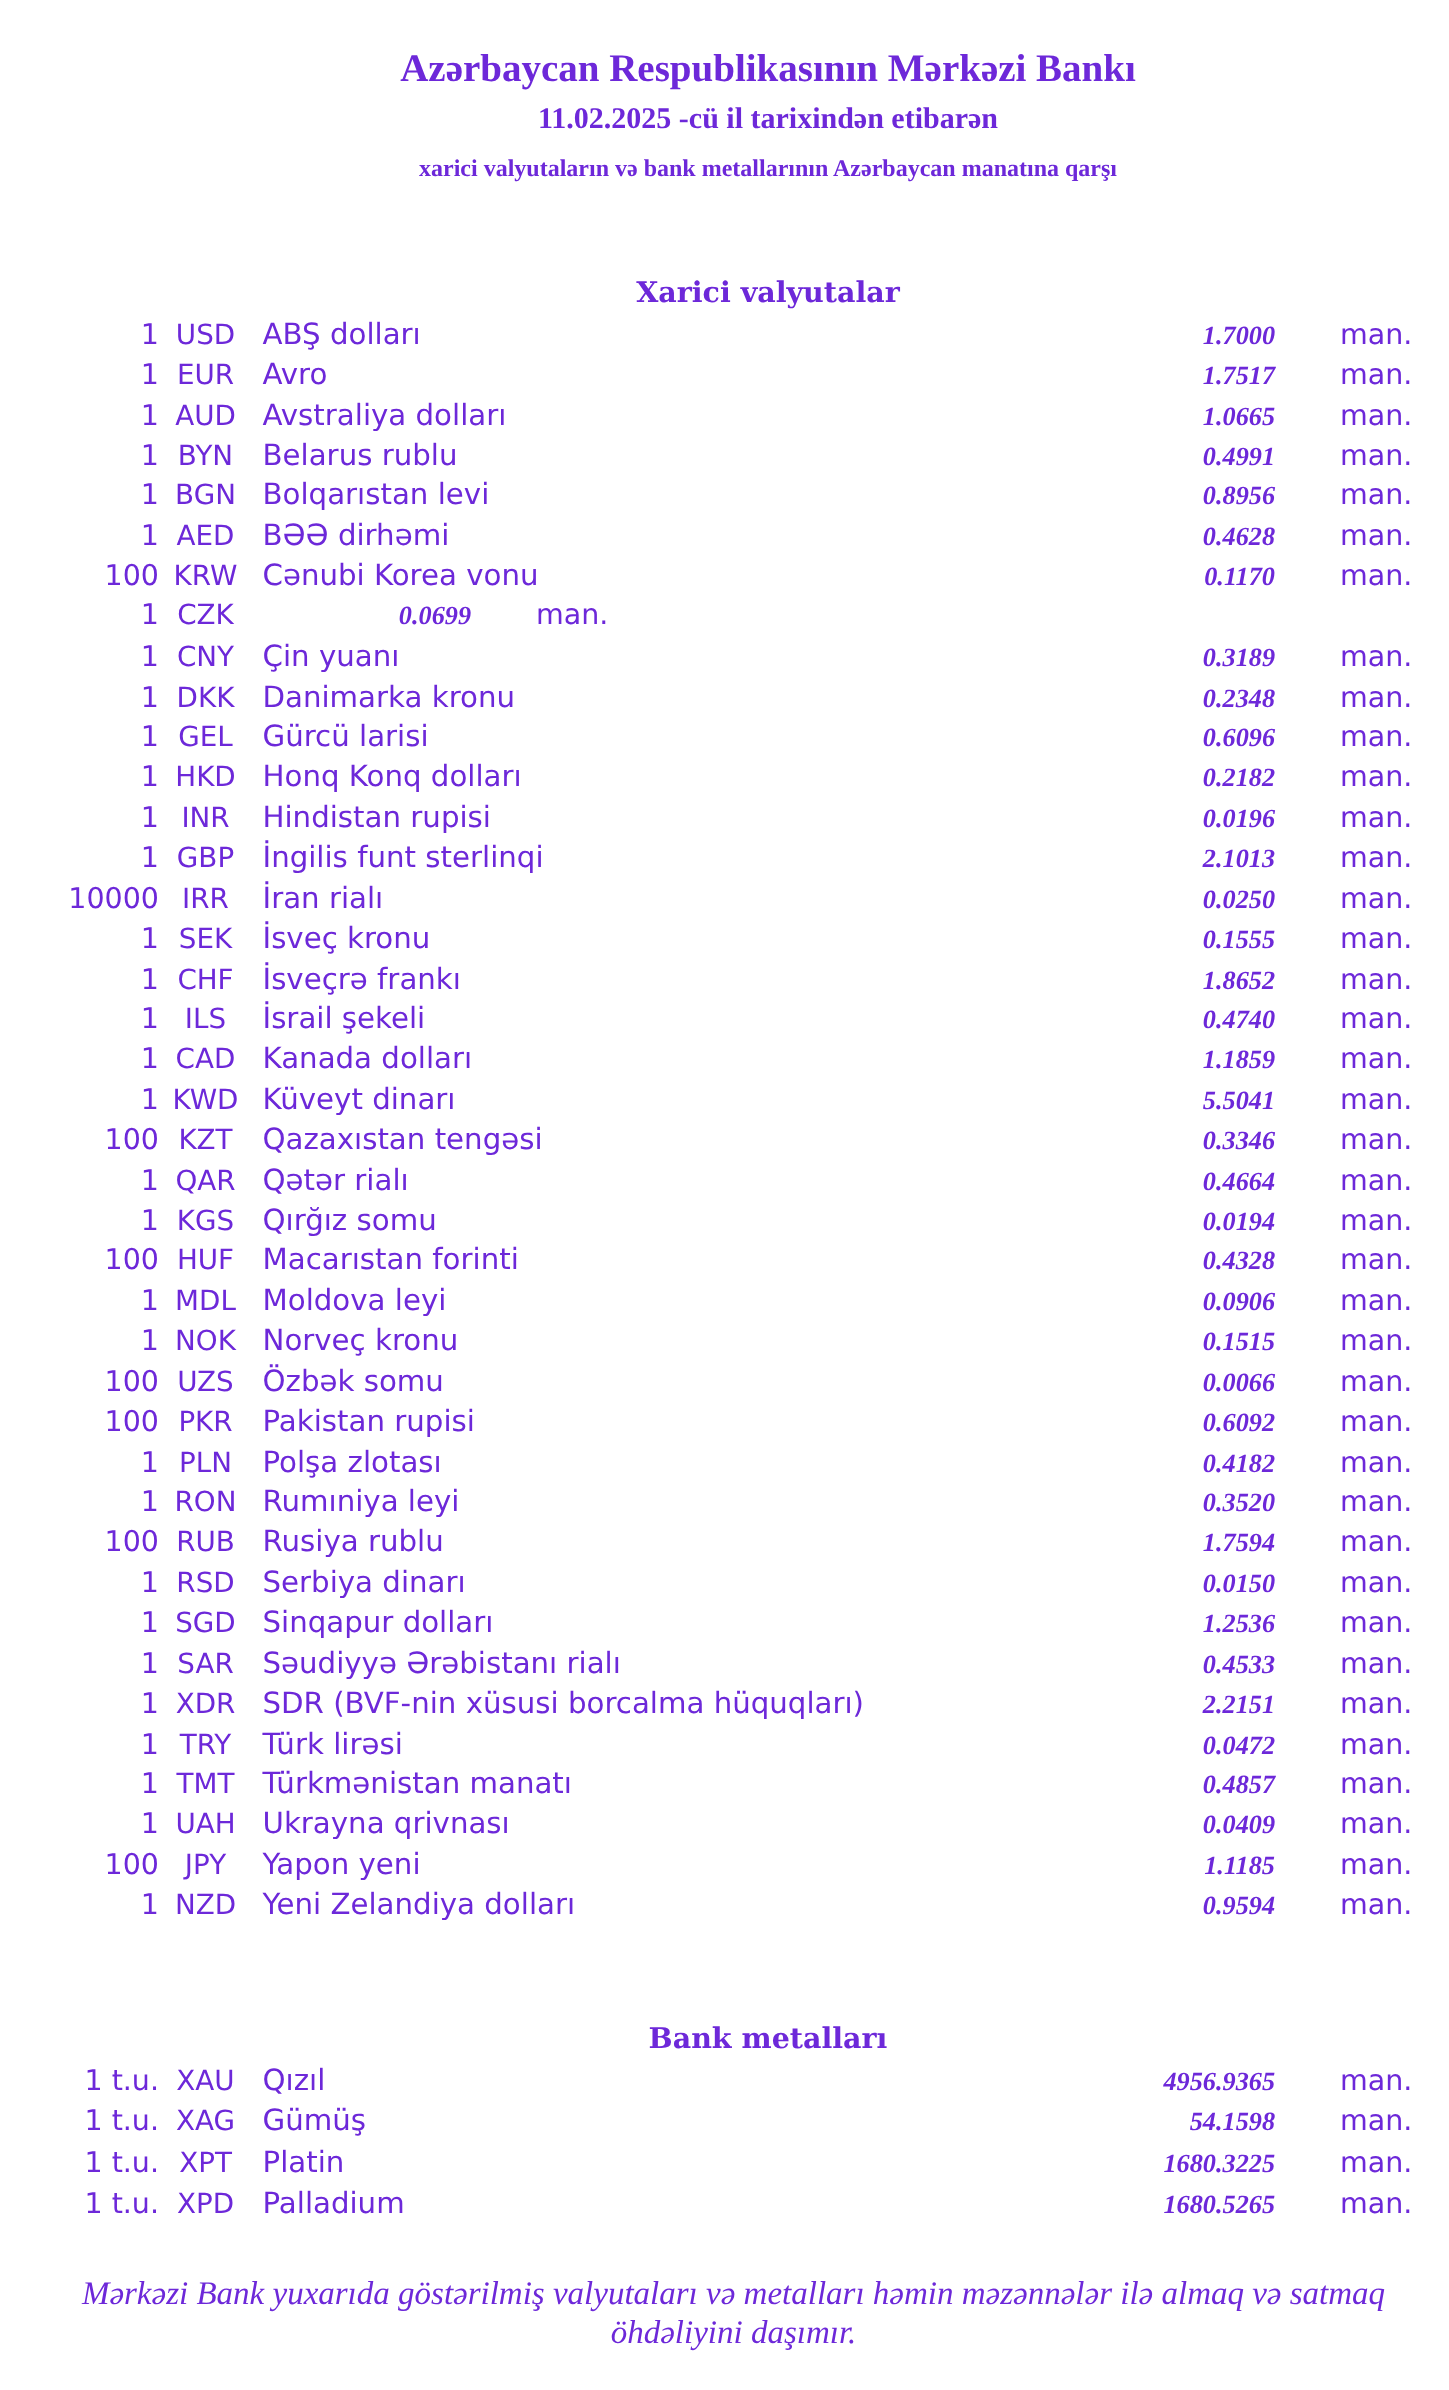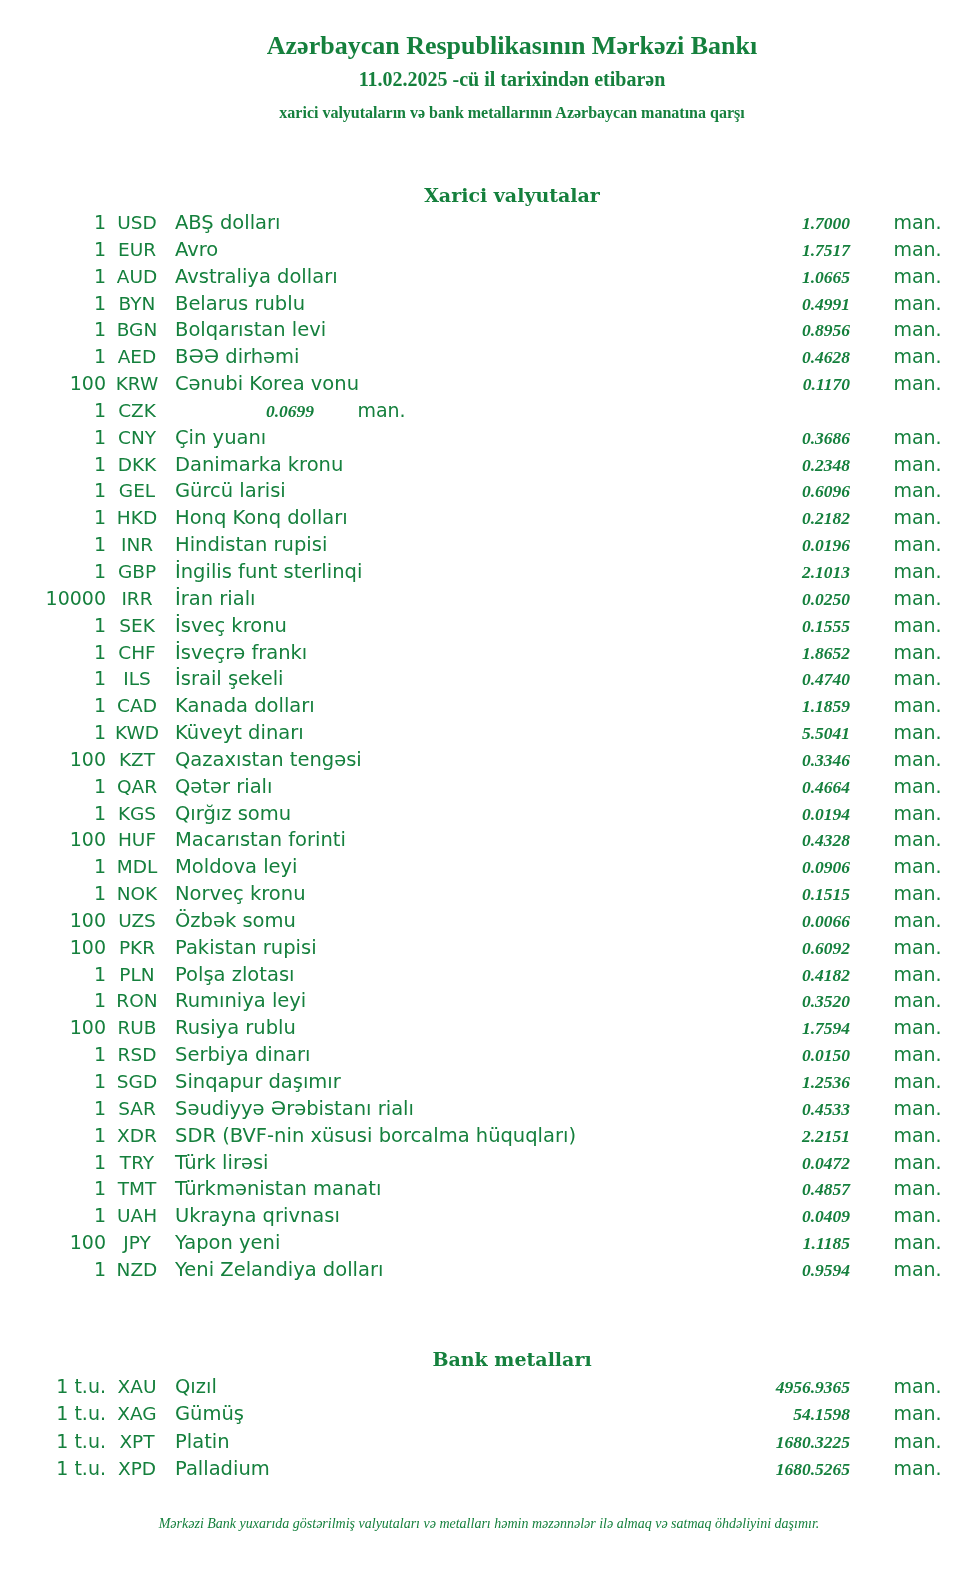--- a/index.html
+++ b/index.html
@@ -2,21 +2,21 @@
 <html><head>
 <meta charset="utf-8">
 <style>
   * { margin: 0; padding: 0; box-sizing: border-box; }
   html, body { background: #ffffff; }
   .page {
     position: relative;
     width: 966px;
     height: 1593px;
     background: #ffffff;
-    color: #15803d;
+    color: #6d28d9;
     font-family: "DejaVu Sans", sans-serif;
     overflow: hidden;
   }
   .titles {
     position: absolute;
     top: 30px;
     left: 58px;
     right: 0;
     text-align: center;
     font-family: "Liberation Serif", serif;
@@ -60,21 +60,21 @@
   .cell-unit { width: 116px; padding-left: 19px; font-size: 19px; text-align: center; }
 
   .footer-note {
     position: absolute;
     top: 1516px;
     left: 0;
     right: 0;
     text-align: center;
     font-family: "Liberation Serif", serif;
     font-style: italic;
-    font-size: 14px;
+    font-size: 22px;
     padding-left: 12px;
   }
 </style>
 </head>
 <body>
 
 <div class="page">
 
   <div class="titles">
     <div class="title-main">Azərbaycan Respublikasının Mərkəzi Bankı</div>
@@ -145,21 +145,21 @@
       <span class="cell-qty">1</span>
       <span class="cell-code">CZK</span>
       <span class="cell-rate">0.0699</span>
       <span class="cell-unit">man.</span>
     </div>
 
     <div class="row">
       <span class="cell-qty">1</span>
       <span class="cell-code">CNY</span>
       <span class="cell-name">Çin yuanı</span>
-      <span class="cell-rate">0.3686</span>
+      <span class="cell-rate">0.3189</span>
       <span class="cell-unit">man.</span>
     </div>
 
     <div class="row">
       <span class="cell-qty">1</span>
       <span class="cell-code">DKK</span>
       <span class="cell-name">Danimarka kronu</span>
       <span class="cell-rate">0.2348</span>
       <span class="cell-unit">man.</span>
     </div>
@@ -336,21 +336,21 @@
       <span class="cell-qty">1</span>
       <span class="cell-code">RSD</span>
       <span class="cell-name">Serbiya dinarı</span>
       <span class="cell-rate">0.0150</span>
       <span class="cell-unit">man.</span>
     </div>
 
     <div class="row">
       <span class="cell-qty">1</span>
       <span class="cell-code">SGD</span>
-      <span class="cell-name">Sinqapur daşımır</span>
+      <span class="cell-name">Sinqapur dolları</span>
       <span class="cell-rate">1.2536</span>
       <span class="cell-unit">man.</span>
     </div>
 
     <div class="row">
       <span class="cell-qty">1</span>
       <span class="cell-code">SAR</span>
       <span class="cell-name">Səudiyyə Ərəbistanı rialı</span>
       <span class="cell-rate">0.4533</span>
       <span class="cell-unit">man.</span>

